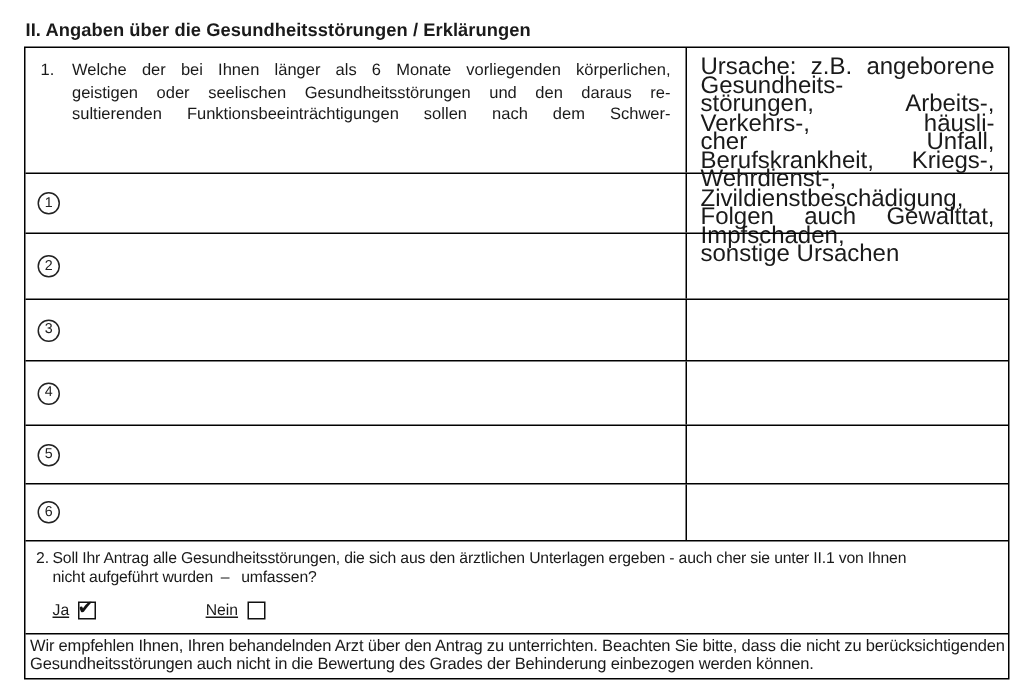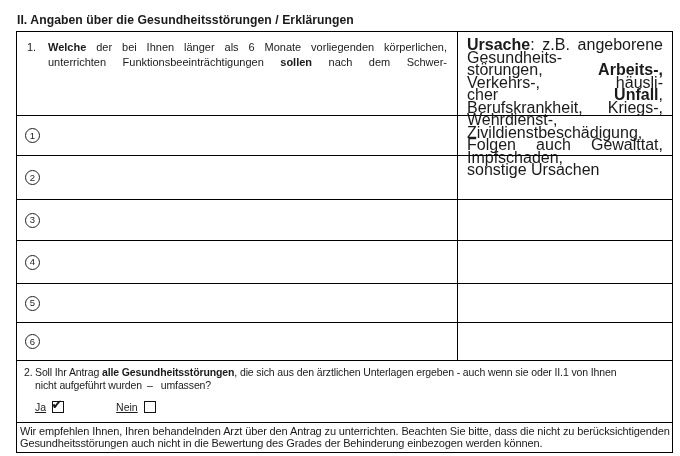--- a/index.html
+++ b/index.html
@@ -31,42 +31,42 @@
   
   .row-q1 { height: 84px; }
   .q1cell { display: flex; padding: 8px 10px 0 10px; }
   .qnum { width: 21px; font-size: 11px; line-height: 14.6px; }
   .qlines { flex: 1; font-size: 11px; line-height: 14.6px; }
   .jl { text-align: justify; text-align-last: justify; }
   .jl.last { text-align-last: left; }
   .ucell { padding: 7px 9px 0 9px; font-size: 16px; line-height: 12.55px; }
   .ul { text-align: justify; text-align-last: justify; }
   .ul.last { text-align-last: left; }
-  .bseg { font-weight: bold; }
+  .bseg { font-weight: normal; }
 
   
   .er1 { height: 40px; } .er2 { height: 44px; } .er3 { height: 41px; }
   .er4 { height: 43px; } .er5 { height: 39px; } .er6 { height: 38px; }
   .ec-l { width: 441px; border-right: 1.5px solid #000; display: flex; align-items: center; padding-left: 8px; }
   .ec-r { flex: 1; }
   .circ {
     width: 15px; height: 15px; border: 1.2px solid #222; border-radius: 50%;
     display: flex; align-items: center; justify-content: center;
     font-size: 9.5px; color: #222; line-height: 1;
   }
 
   
   .row-q2 { height: 62px; flex-direction: column; padding: 5px 6px 0 7px; }
   .q2head { display: flex; }
   .q2num { width: 11px; font-size: 10.5px; line-height: 13.4px; }
   .q2lines { font-size: 10.5px; line-height: 13.4px; letter-spacing: -0.12px; white-space: nowrap; }
   .answers { margin-top: 8px; margin-left: 11px; display: flex; align-items: center; font-size: 10.5px; }
   .ans { display: flex; align-items: center; }
   .ans .anslabel { margin-right: 6px; text-decoration: underline; }
-  .ans.nein { margin-left: 52px; }
+  .ans.nein { margin-left: 73px; }
   .checkbox { width: 12px; height: 12px; border: 1.5px solid #111; position: relative; background: #fff; }
   .checkbox .mark {
     display: none; position: absolute; left: -1.5px; top: -4px;
     font-size: 13px; font-weight: bold; color: #111; line-height: 1;
   }
   .checkbox.checked .mark { display: block; }
 
   
   .row-foot { flex: 1; border-bottom: none; display: block; padding: 2px 4px 0 3px; }
   .fl { font-size: 11px; line-height: 12.2px; letter-spacing: -0.12px; white-space: nowrap; }
@@ -78,21 +78,22 @@
 
   <div class="title">II. Angaben über die Gesundheitsstörungen / Erklärungen</div>
 
   <div class="tbl">
 
     <div class="row row-q1">
       <div class="c-l q1cell">
         <div class="qnum">1.</div>
         <div class="qlines">
           <div class="jl"><span class="bseg">Welche</span><span> der bei Ihnen länger als 6 Monate vorliegenden körperlichen,</span></div>
-          <div class="jl"><span>unterrichten Funktionsbeeinträchtigungen </span><span class="bseg">sollen</span><span> nach dem Schwer-</span></div>
+          <div class="jl"><span>geistigen oder seelischen Gesundheitsstörungen und den daraus re-</span></div>
+          <div class="jl"><span>sultierenden Funktionsbeeinträchtigungen </span><span class="bseg">sollen</span><span> nach dem Schwer-</span></div>
         </div>
       </div>
       <div class="c-r ucell">
         <div class="ul"><span class="bseg">Ursache</span><span>: z.B. angeborene Gesundheits-</span></div>
         <div class="ul"><span>störungen, </span><span class="bseg">Arbeits-,</span><span> Verkehrs-, häusli-</span></div>
         <div class="ul"><span>cher </span><span class="bseg">Unfall</span><span>, Berufskrankheit, Kriegs-,</span></div>
         <div class="ul"><span>Wehrdienst-, Zivildienstbeschädigung,</span></div>
         <div class="ul"><span>Folgen auch Gewalttat, Impfschaden,</span></div>
         <div class="ul last"><span>sonstige Ursachen</span></div>
       </div>
@@ -132,21 +133,21 @@
       <div class="ec-l">
         <span class="circ">6</span>
       </div>
       <div class="ec-r"></div>
     </div>
 
     <div class="row row-q2">
       <div class="q2head">
         <div class="q2num">2.</div>
         <div class="q2lines">
-          <div><span>Soll Ihr Antrag </span><span class="bseg">alle Gesundheitsstörungen</span><span>, die sich aus den ärztlichen Unterlagen ergeben - auch wenn sie oder II.1 von Ihnen</span></div>
+          <div><span>Soll Ihr Antrag </span><span class="bseg">alle Gesundheitsstörungen</span><span>, die sich aus den ärztlichen Unterlagen ergeben - auch cher sie unter II.1 von Ihnen</span></div>
           <div><span>nicht aufgeführt wurden –  umfassen?</span></div>
         </div>
       </div>
       <div class="answers">
         <span class="ans">
           <span class="anslabel">Ja</span>
           <span class="checkbox checked">
               <span class="mark">✔</span>
             </span>
         </span>

